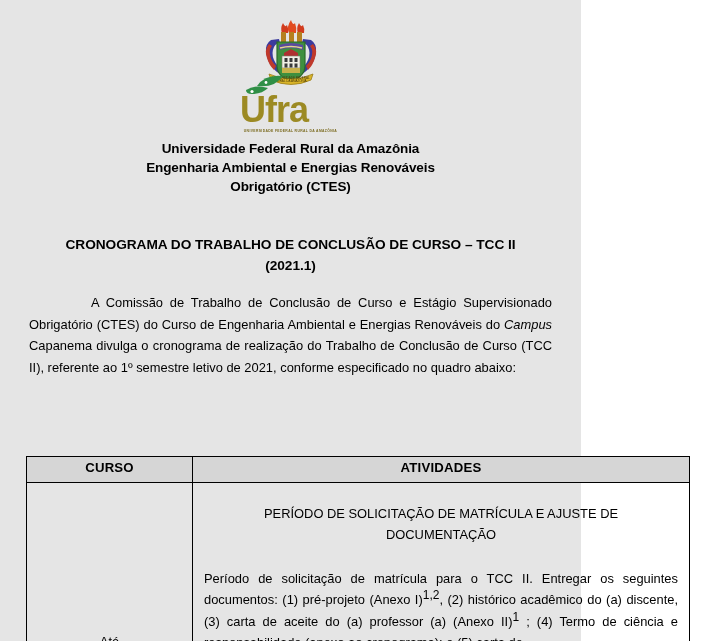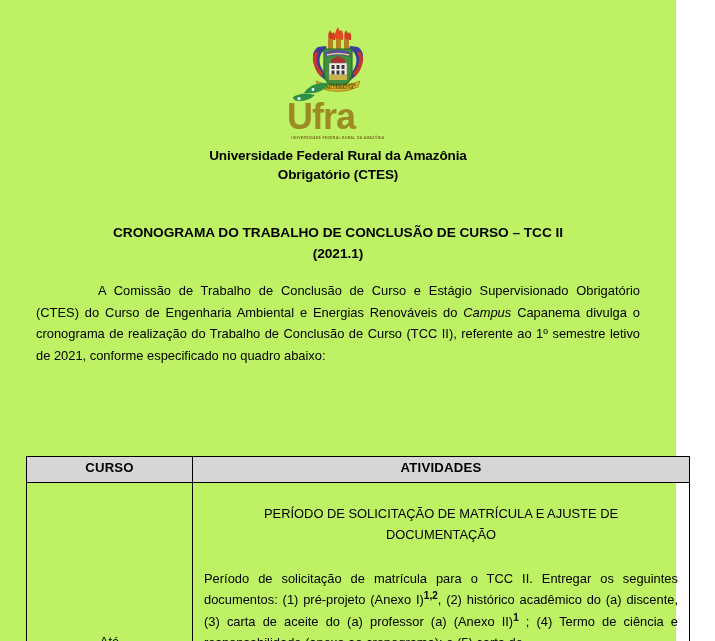--- a/index.html
+++ b/index.html
@@ -8,24 +8,24 @@
     padding: 0;
     width: 715px;
     height: 641px;
     background: #ffffff;
     font-family: "Liberation Sans", sans-serif;
     color: #000000;
     overflow: hidden;
   }
   .page {
     position: relative;
-    width: 676px;
+    width: 581px;
     height: 641px;
-    background: #bef264;
-    padding: 11px;
+    background: #e5e5e5;
+    padding: 4px;
   }
 
   
   .logo-wrap {
     width: 100%;
     display: flex;
     flex-direction: column;
     align-items: center;
     padding-top: 14px;
   }
@@ -118,21 +118,21 @@
   .act-title {
     text-align: center;
     font-weight: normal;
     line-height: 21.4px;
     margin: 8px 4px 0 4px;
   }
   .act-body {
     margin-top: 22px;
     text-align: justify;
   }
-  sup { font-size: 10px; vertical-align: super; line-height: 0; font-weight: bold; }
+  sup { font-size: 12px; vertical-align: super; line-height: 0; }
 </style>
 </head>
 <body>
 
 <div class="page">
 
   <div class="logo-wrap">
     <svg class="crest" viewBox="0 0 76 74">
 
       <g>
@@ -175,20 +175,21 @@
     <svg class="wordmark" viewBox="0 0 118 44">
       <path d="M14 4 q10 -6 22 -2 q-6 6 -16 6 q-6 0 -6 -4 z" fill="#2f8f46"></path>
       <circle cx="20" cy="5.5" r="1.6" fill="#ffffff"></circle>
       <text x="8" y="36" font-size="36" font-weight="bold" fill="#9c8a23" font-family="Liberation Sans, sans-serif" letter-spacing="-1">Ufra</text>
     </svg>
     <div class="ufra-sub">UNIVERSIDADE FEDERAL RURAL DA AMAZÔNIA</div>
   </div>
 
   <div class="header-block">
     <div>Universidade Federal Rural da Amazônia</div>
+    <div>Engenharia Ambiental e Energias Renováveis</div>
     <div>Obrigatório (CTES)</div>
   </div>
 
   <div class="doc-title">
     <div>CRONOGRAMA DO TRABALHO DE CONCLUSÃO DE CURSO – TCC II</div>
     <div>(2021.1)</div>
   </div>
 
   <p class="intro"><span>A Comissão de Trabalho de Conclusão de Curso e Estágio Supervisionado Obrigatório (CTES) do Curso de Engenharia Ambiental e Energias Renováveis do </span><span class="it">Campus</span><span> Capanema divulga o cronograma de realização do Trabalho de Conclusão de Curso (TCC II), referente ao 1º semestre letivo de 2021, conforme especificado no quadro abaixo:</span></p>
 

